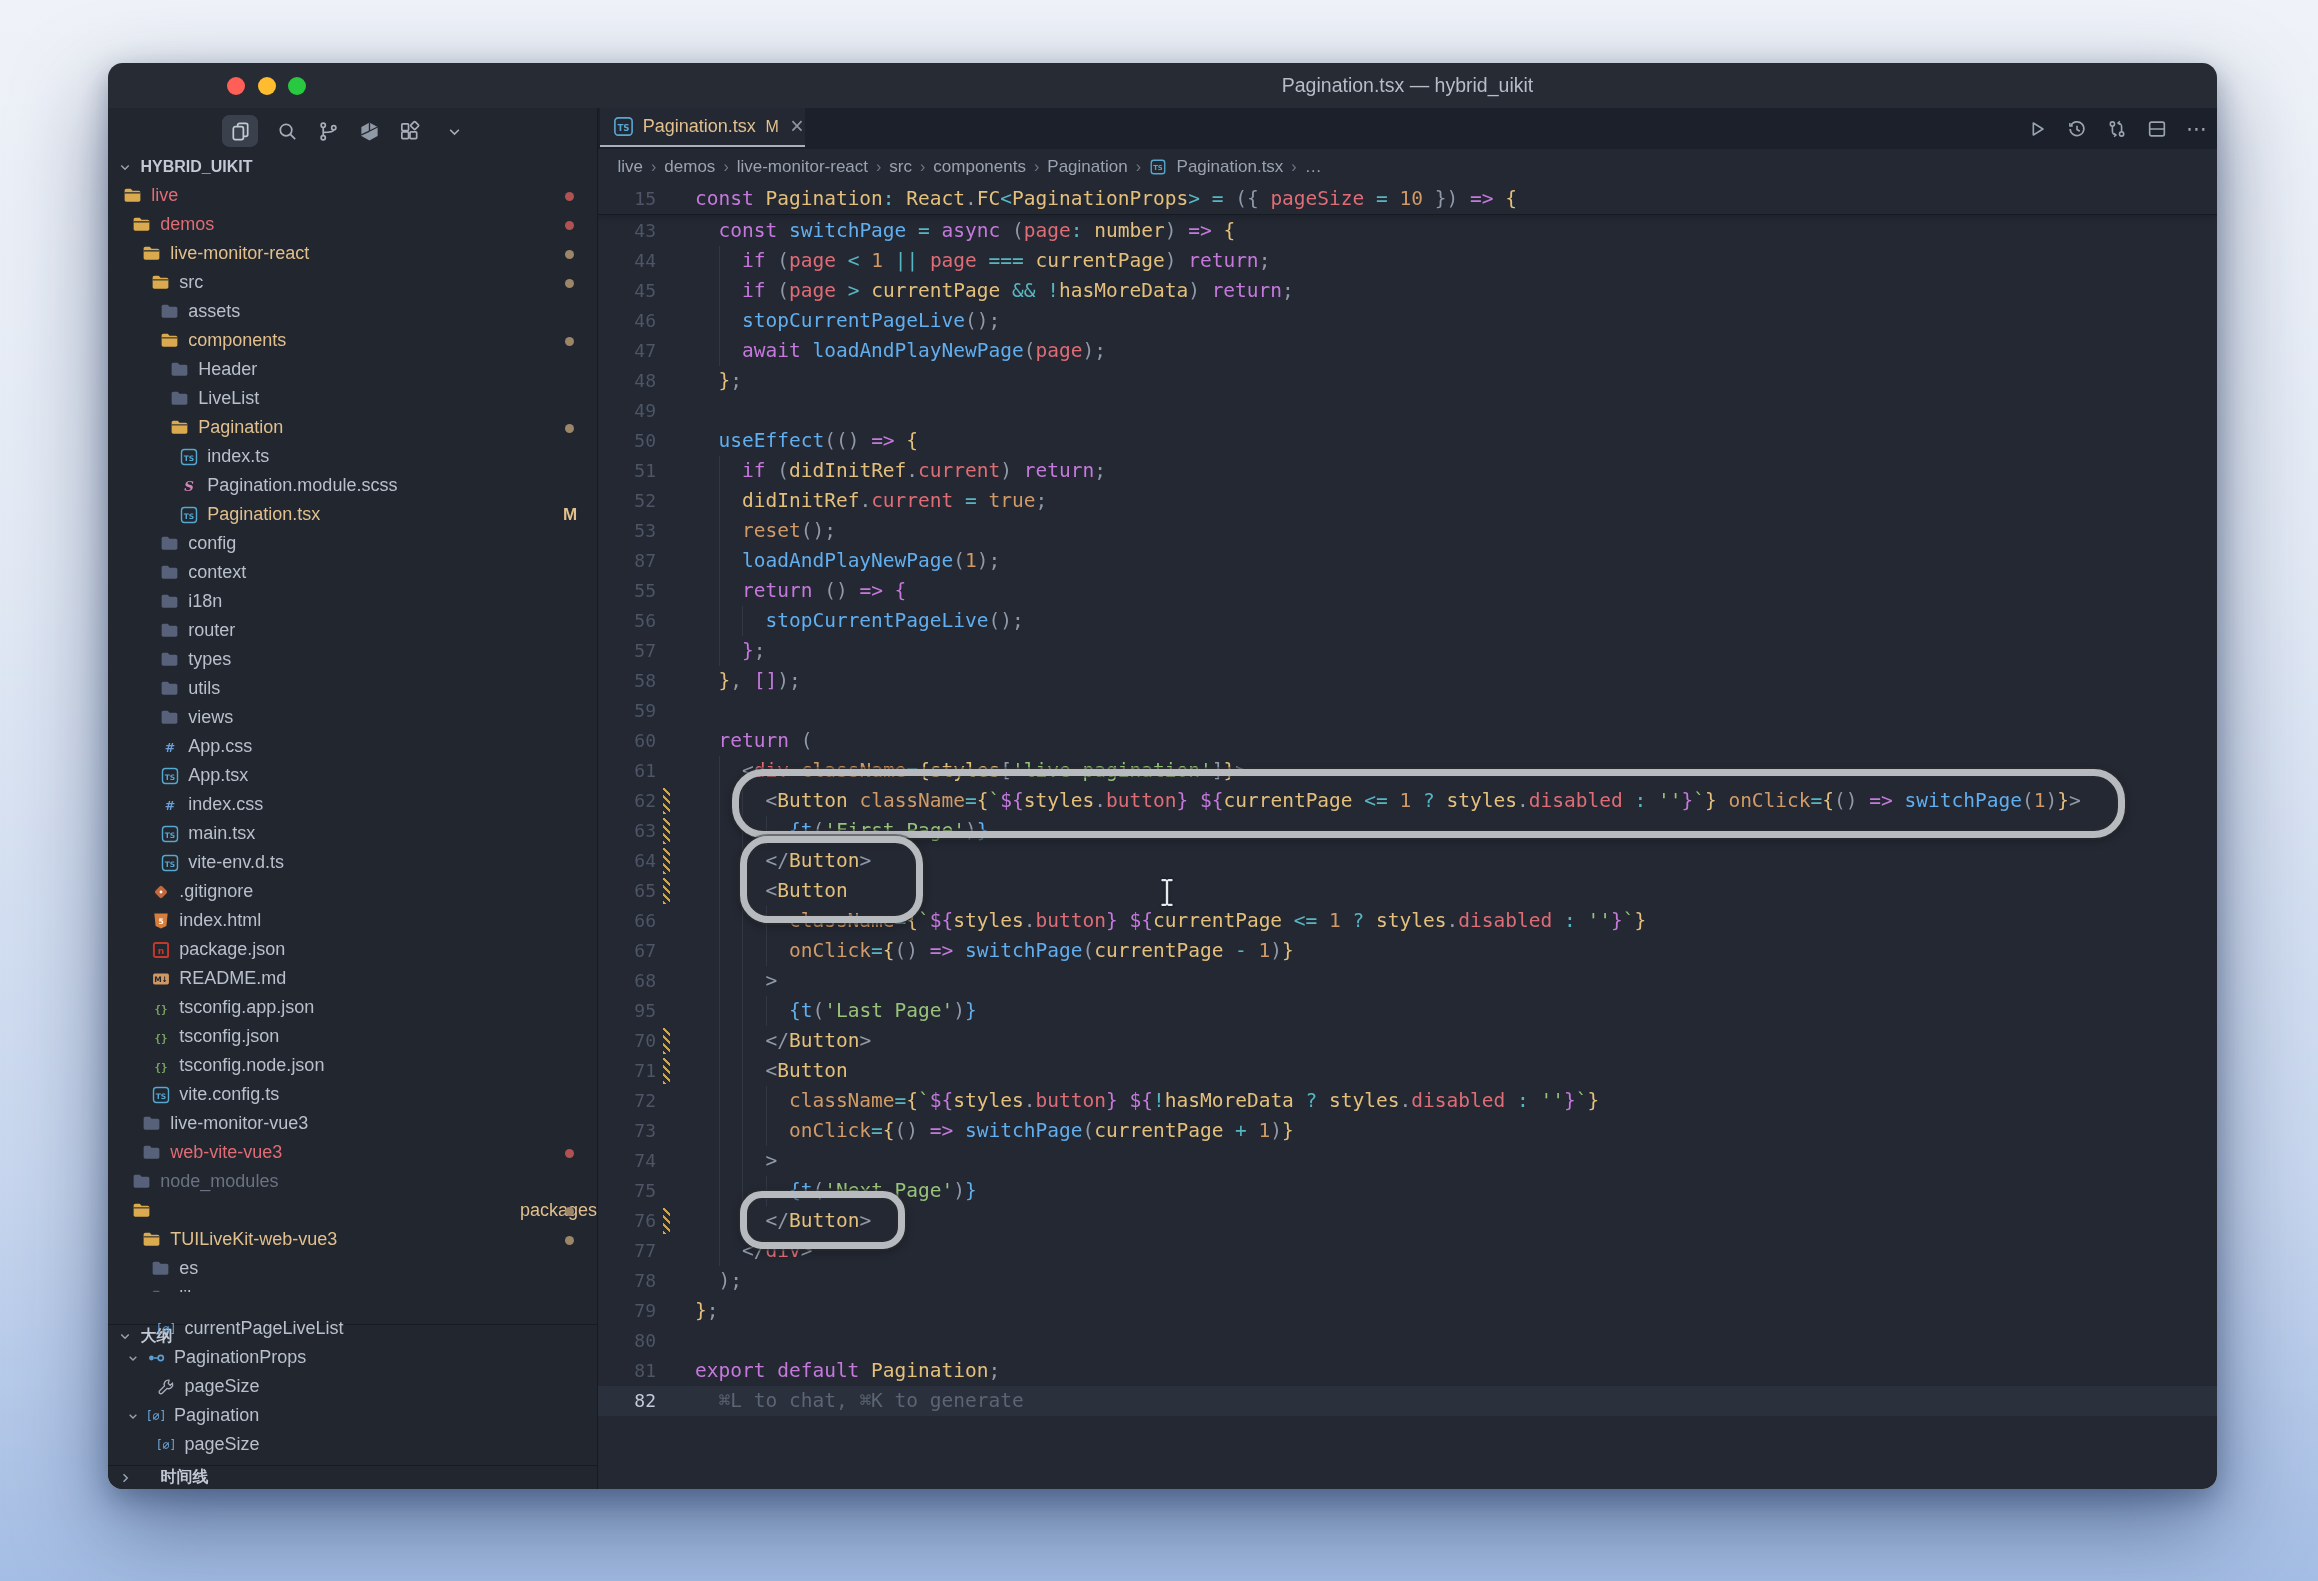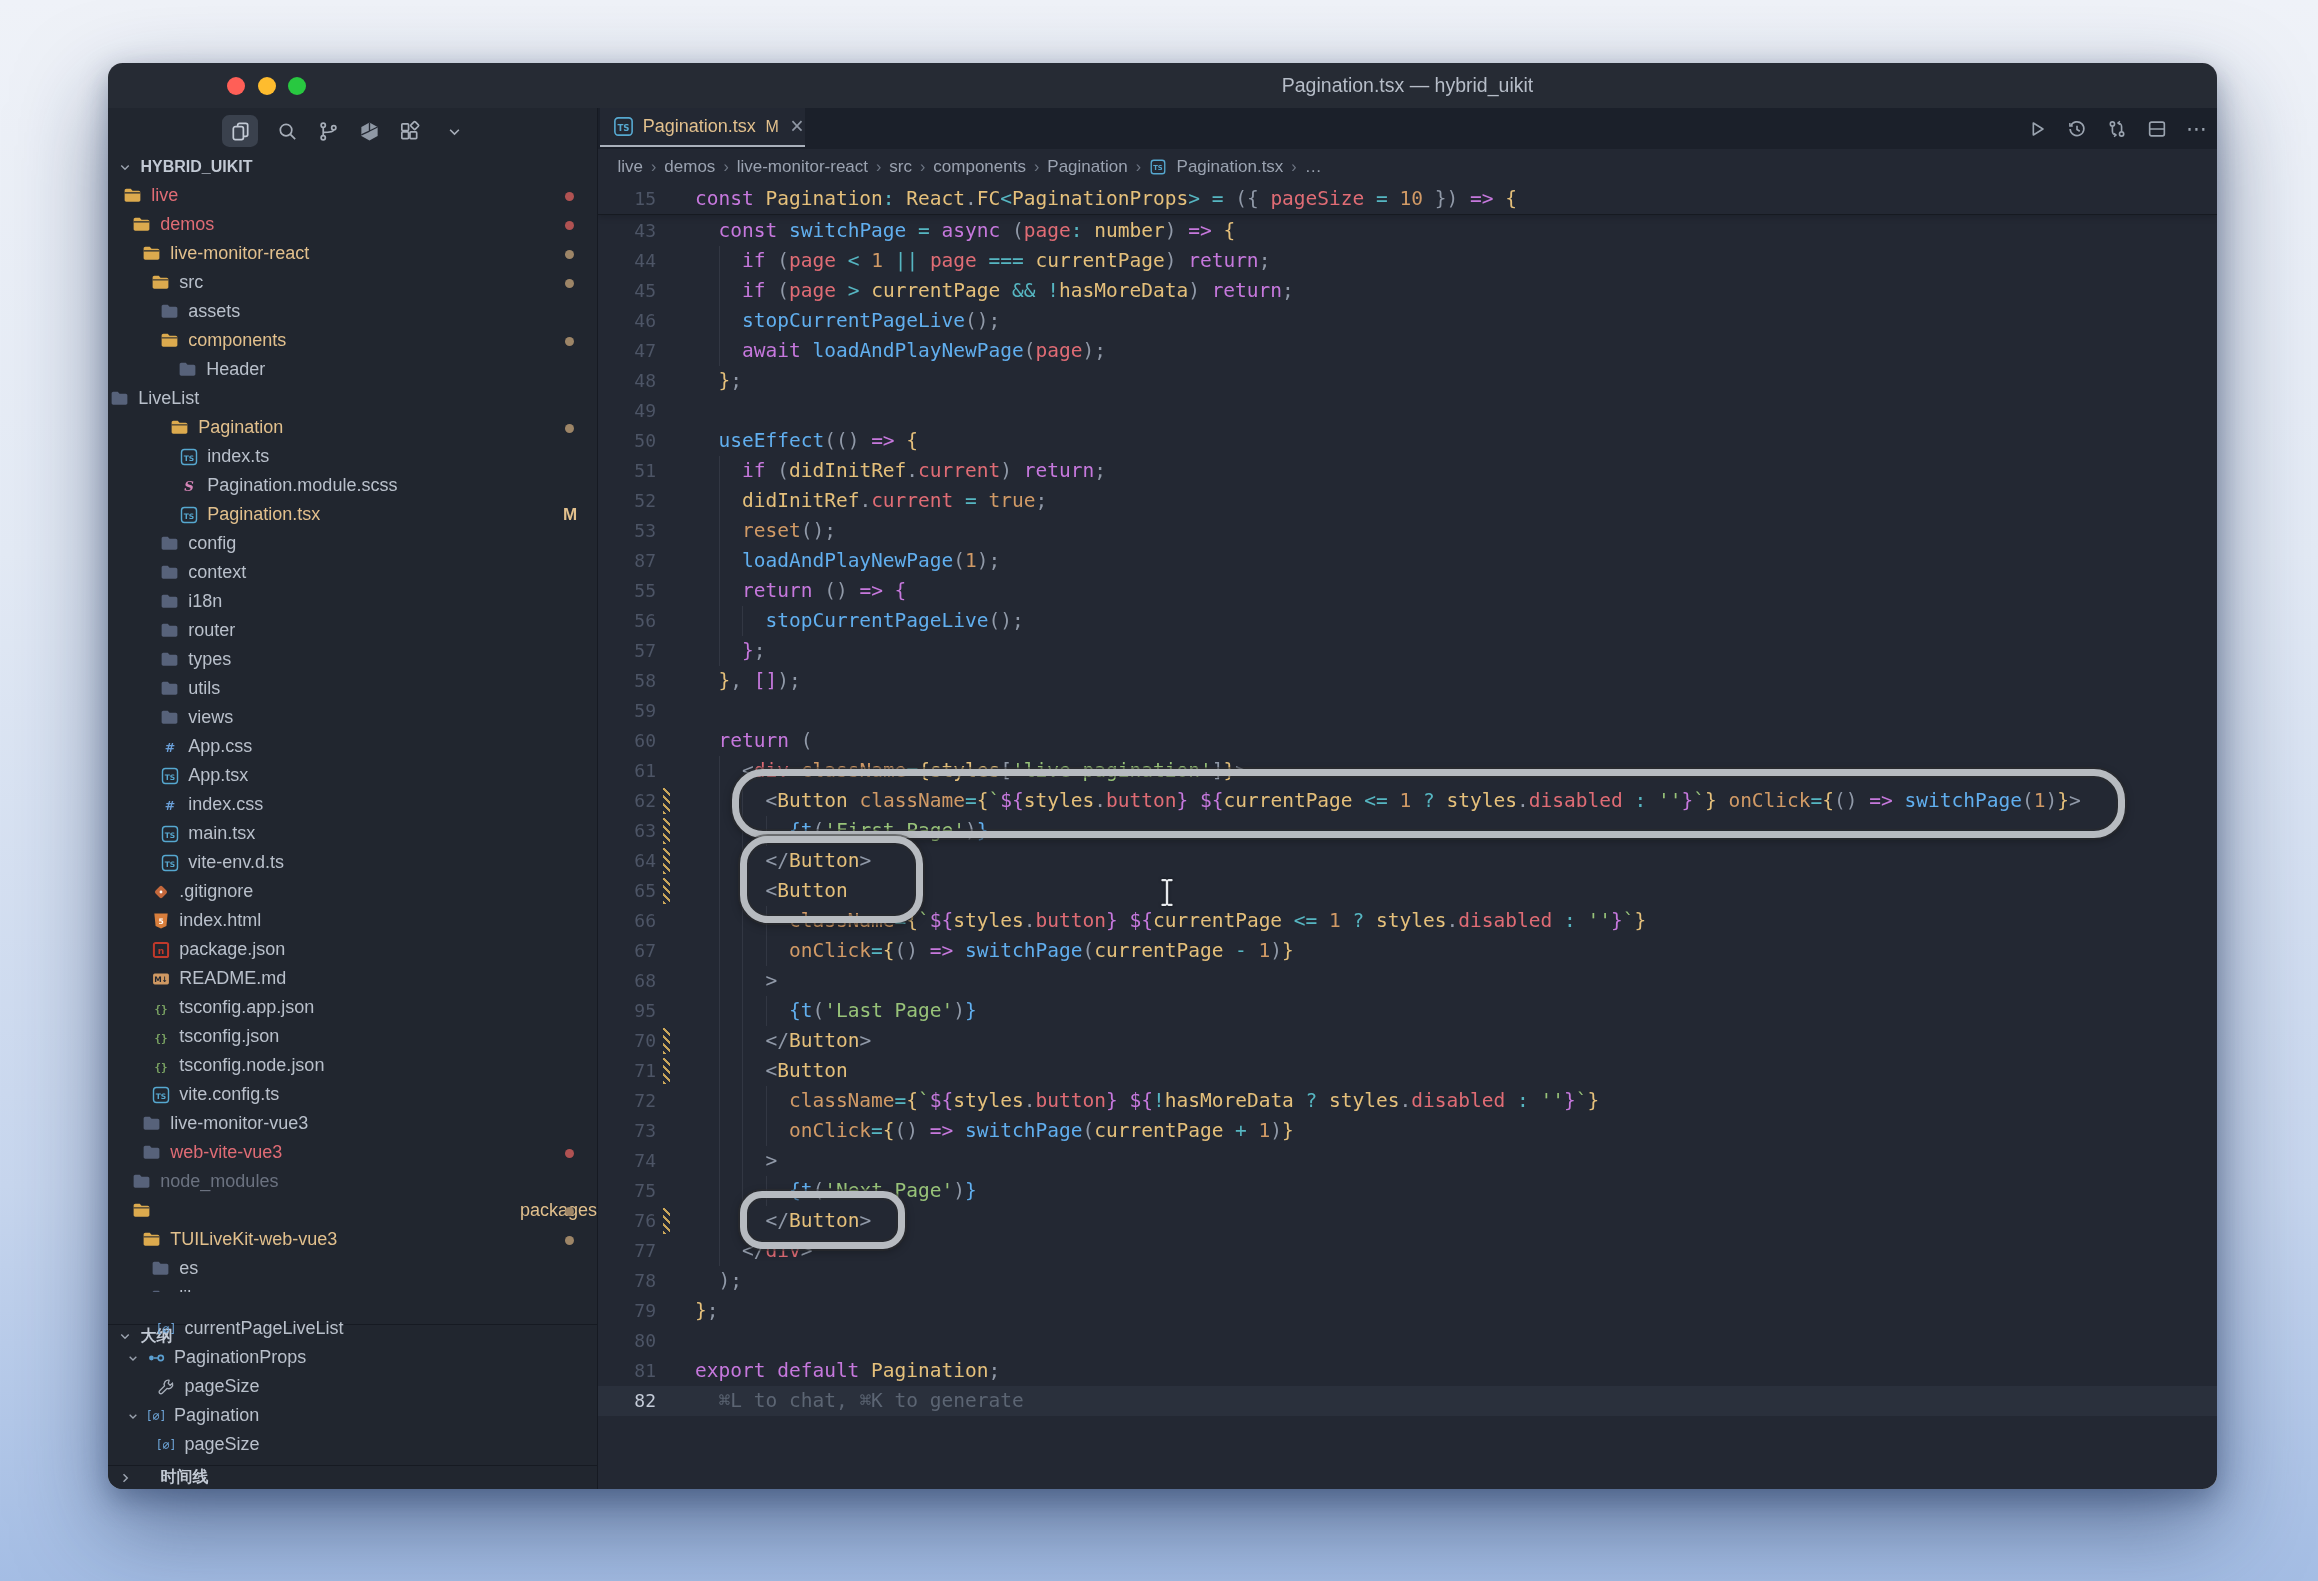--- a/index.html
+++ b/index.html
@@ -194,29 +194,29 @@
         <div class="trow" style="padding-left: 50px;">
           <span class="ticon">
             <svg width="21" height="21" viewBox="0 0 24 24">
               <path d="M3 6.2c0-1.1.8-2 2-2h5l2 2.4h7c1.2 0 2 .9 2 2v8.6c0 1.1-.8 2-2 2H5c-1.2 0-2-.9-2-2z" fill="#dcaa4e"></path>
               <path d="M3 9h18" stroke="#21262f" stroke-width="1.2"></path>
             </svg>
           </span>
           <span class="tlabel tan">components</span>
           <span class="dot dotT"></span>
         </div>
-        <div class="trow" style="padding-left: 60px; margin-left: 8px;">
+        <div class="trow" style="padding-left: 60px;">
           <span class="ticon">
             <svg width="21" height="21" viewBox="0 0 24 24">
               <path d="M3 6.2c0-1.1.8-2 2-2h5l2 2.4h7c1.2 0 2 .9 2 2v8.6c0 1.1-.8 2-2 2H5c-1.2 0-2-.9-2-2z" fill="#57627a"></path>
             </svg>
           </span>
           <span class="tlabel ">Header</span>
         </div>
-        <div class="trow" style=" text-align: center;">
+        <div class="trow" style="padding-left: 60px; text-align: center;">
           <span class="ticon">
             <svg width="21" height="21" viewBox="0 0 24 24">
               <path d="M3 6.2c0-1.1.8-2 2-2h5l2 2.4h7c1.2 0 2 .9 2 2v8.6c0 1.1-.8 2-2 2H5c-1.2 0-2-.9-2-2z" fill="#57627a"></path>
             </svg>
           </span>
           <span class="tlabel ">LiveList</span>
         </div>
         <div class="trow" style="padding-left: 60px;">
           <span class="ticon">
             <svg width="21" height="21" viewBox="0 0 24 24">

